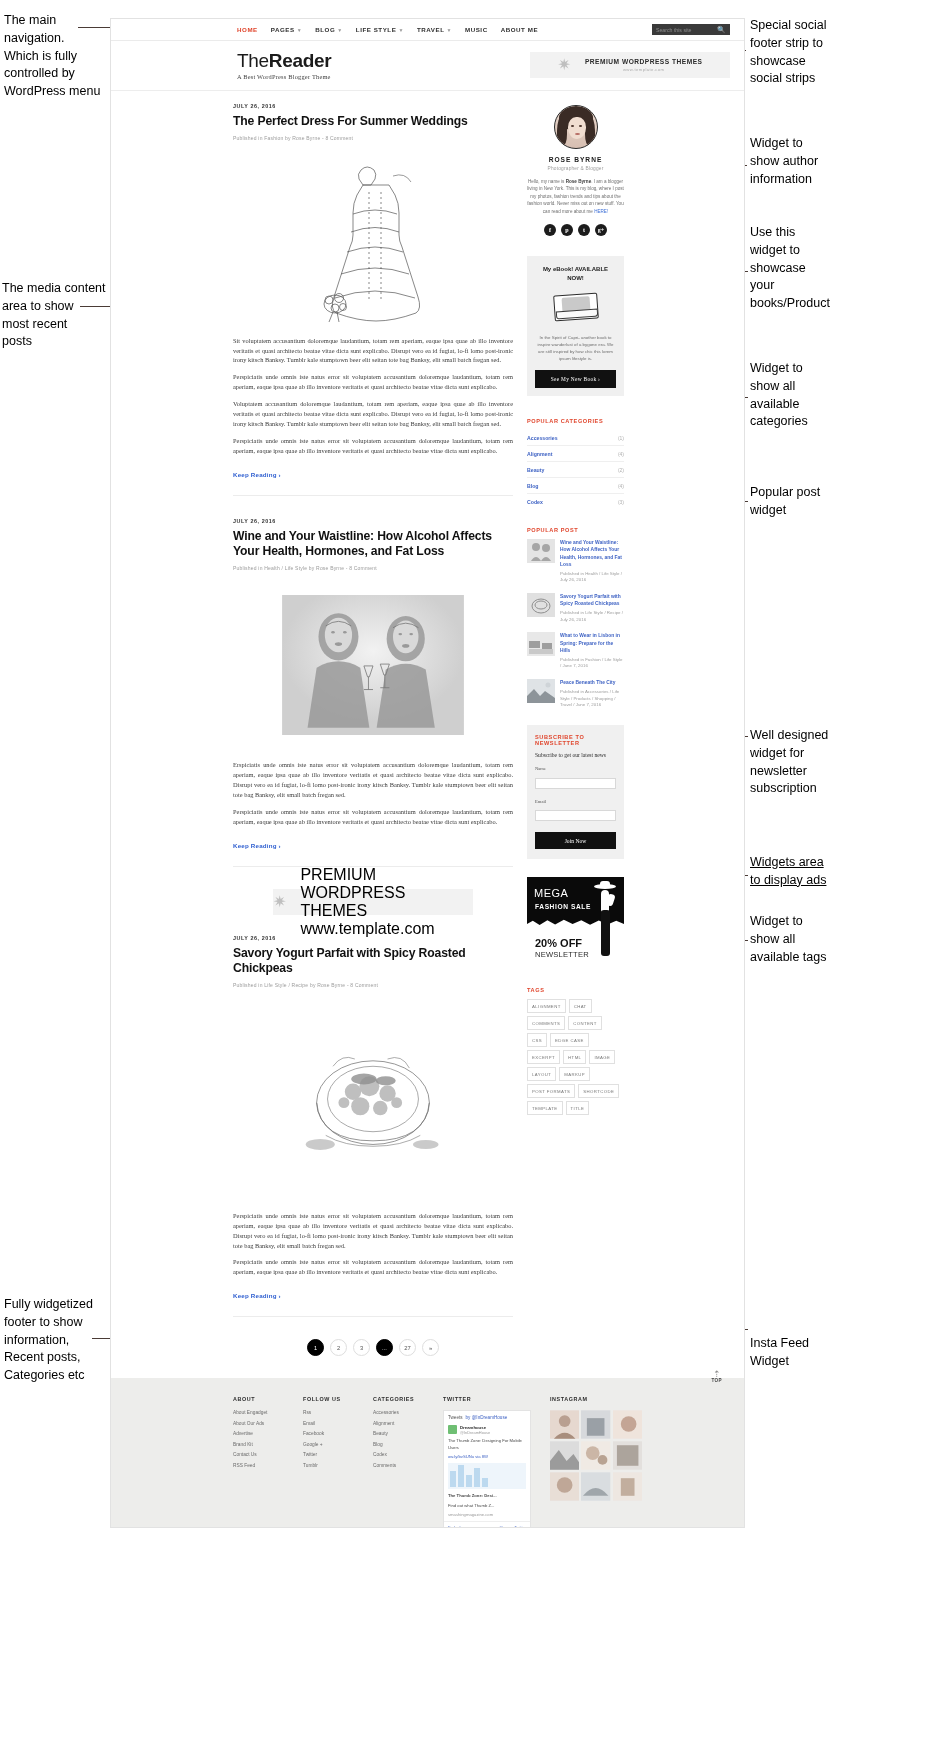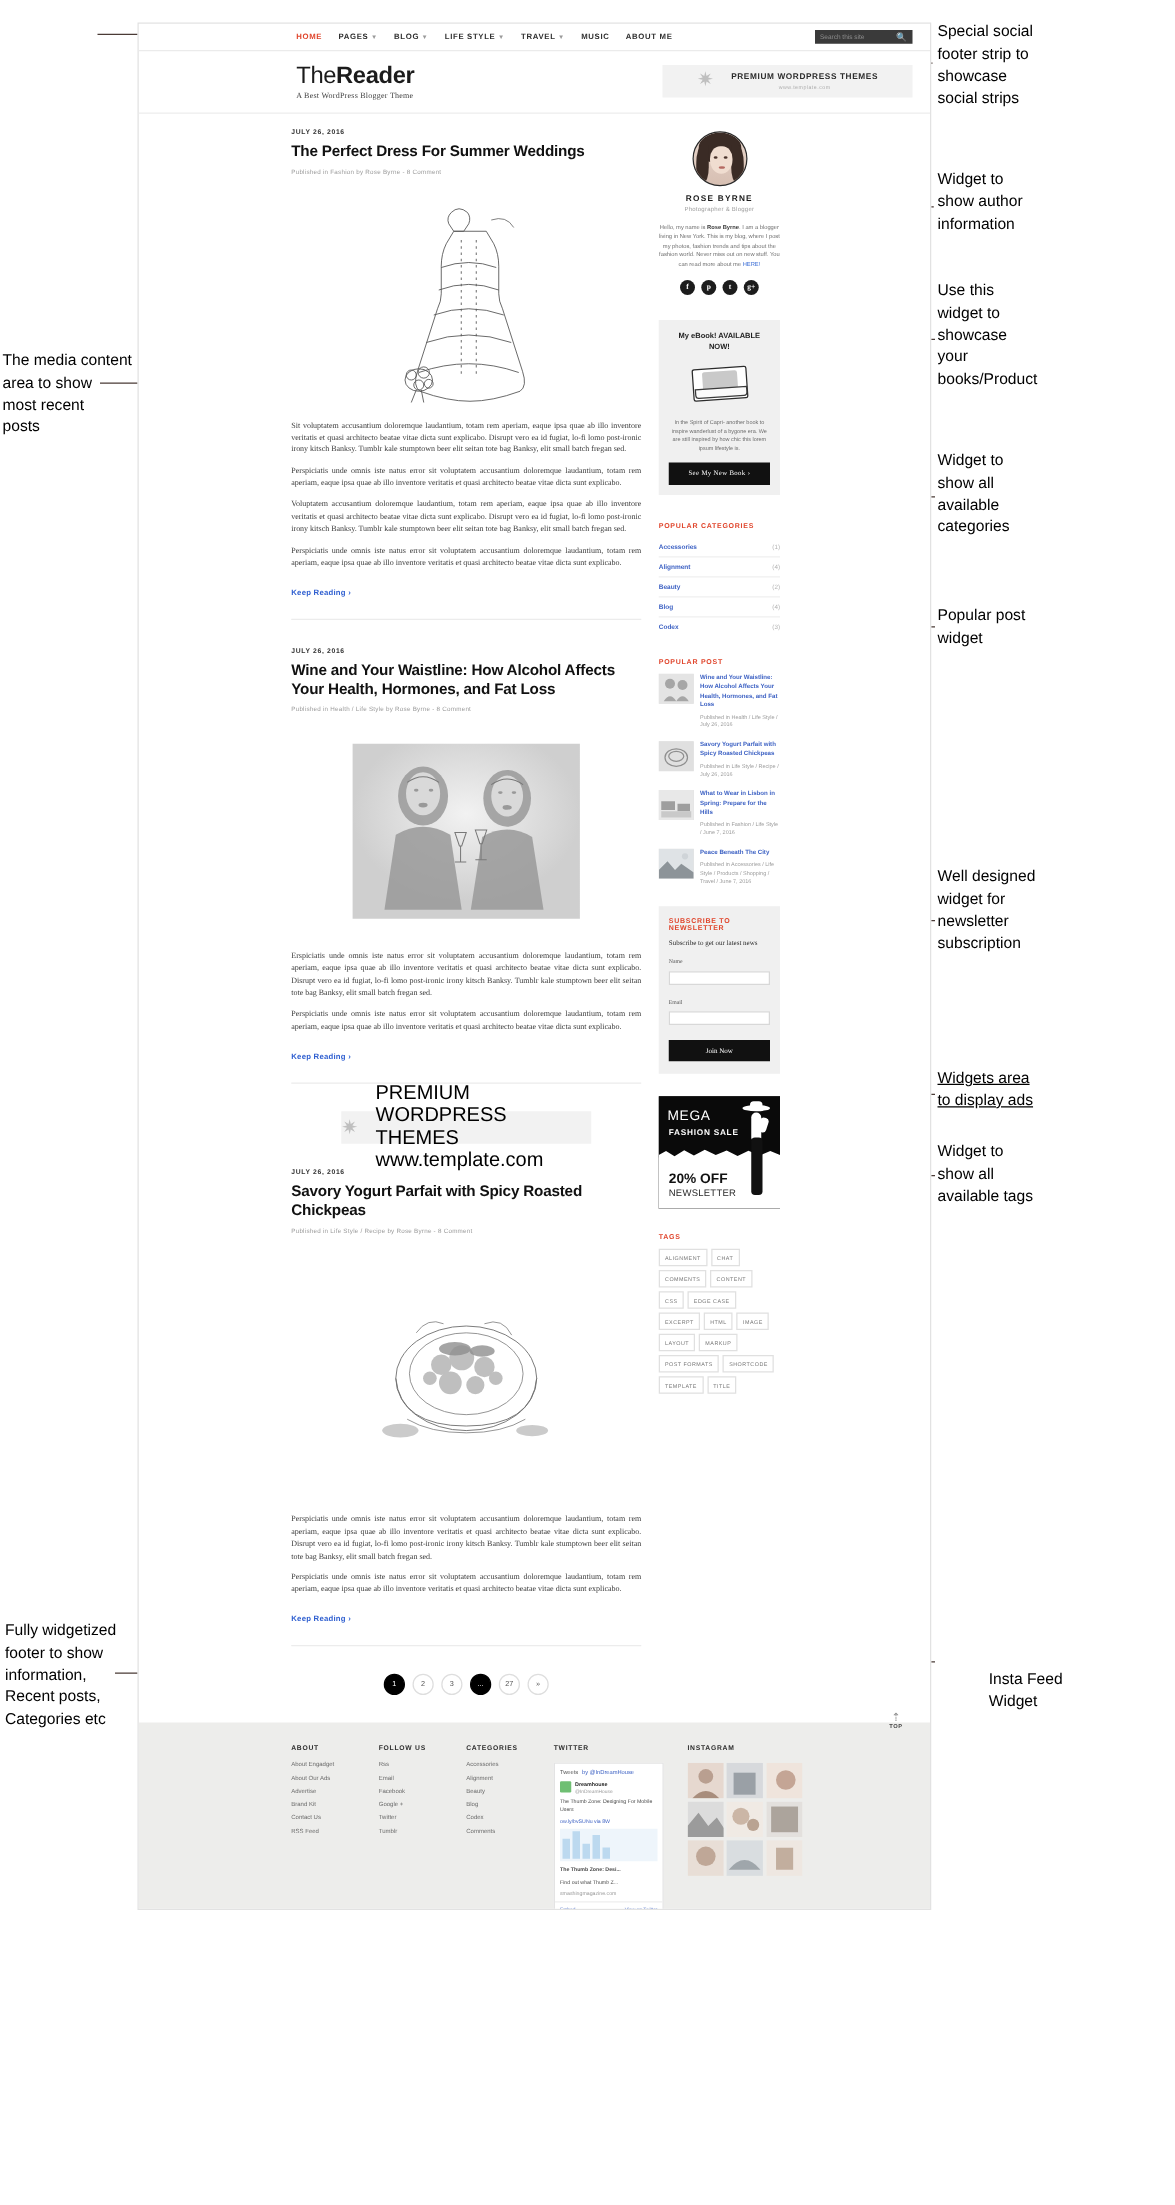--- a/index.html
+++ b/index.html
@@ -235,20 +235,25 @@
   .twfoot span { font-size:3.9px; color:#3f63c4; }
 
   .iggrid { display:grid; grid-template-columns: repeat(3, 1fr); gap: 2px; width: 92px; }
   .igc { width:100%; height: 29px; overflow:hidden; }
 </style>
 </head>
 <body>
 
 <div class="page">
 
+  <div class="anno" style="left:4px; top:12px; width:100px; white-space:pre-line;">The main
+navigation.
+Which is fully
+controlled by
+WordPress menu</div>
   <div class="arrow right" style="left:78px; top:24px; width:188px;">
     <div class="shaft"></div>
       <div class="head"></div>
   </div>
 
   <div class="anno" style="left:2px; top:280px; width:105px; white-space:pre-line;">The media content
 area to show
 most recent
 posts</div>
   <div class="arrow right" style="left:80px; top:303px; width:148px;">
@@ -302,21 +307,21 @@
       <div class="head"></div>
   </div>
 
   <div class="anno" style="left:750px; top:484px; width:118px; white-space:pre-line;">Popular post
 widget</div>
   <div class="arrow left" style="left:608px; top:498px; width:140px;">
     <div class="shaft"></div>
       <div class="head"></div>
   </div>
 
-  <div class="anno" style="left:750px; top:693px; width:120px; white-space:pre-line;">Well designed
+  <div class="anno" style="left:750px; top:727px; width:120px; white-space:pre-line;">Well designed
 widget for
 newsletter
 subscription</div>
   <div class="arrow left" style="left:614px; top:733px; width:134px;">
     <div class="shaft"></div>
       <div class="head"></div>
   </div>
 
   <div class="anno" style="left:750px; top:854px; width:118px; white-space:pre-line;text-decoration:underline;">Widgets area
 to display ads</div>
@@ -326,21 +331,21 @@
   </div>
 
   <div class="anno" style="left:750px; top:913px; width:120px; white-space:pre-line;">Widget to
 show all
 available tags</div>
   <div class="arrow left" style="left:608px; top:937px; width:140px;">
     <div class="shaft"></div>
       <div class="head"></div>
   </div>
 
-  <div class="anno" style="left:750px; top:1335px; width:110px; white-space:pre-line;margin-left:41px;">Insta Feed
+  <div class="anno" style="left:750px; top:1335px; width:110px; white-space:pre-line;">Insta Feed
 Widget</div>
   <div class="arrow left" style="left:628px; top:1326px; width:120px;">
     <div class="shaft"></div>
       <div class="head"></div>
   </div>
 
   <div class="site">
 
     <div class="topbar">
       <div class="nav">

